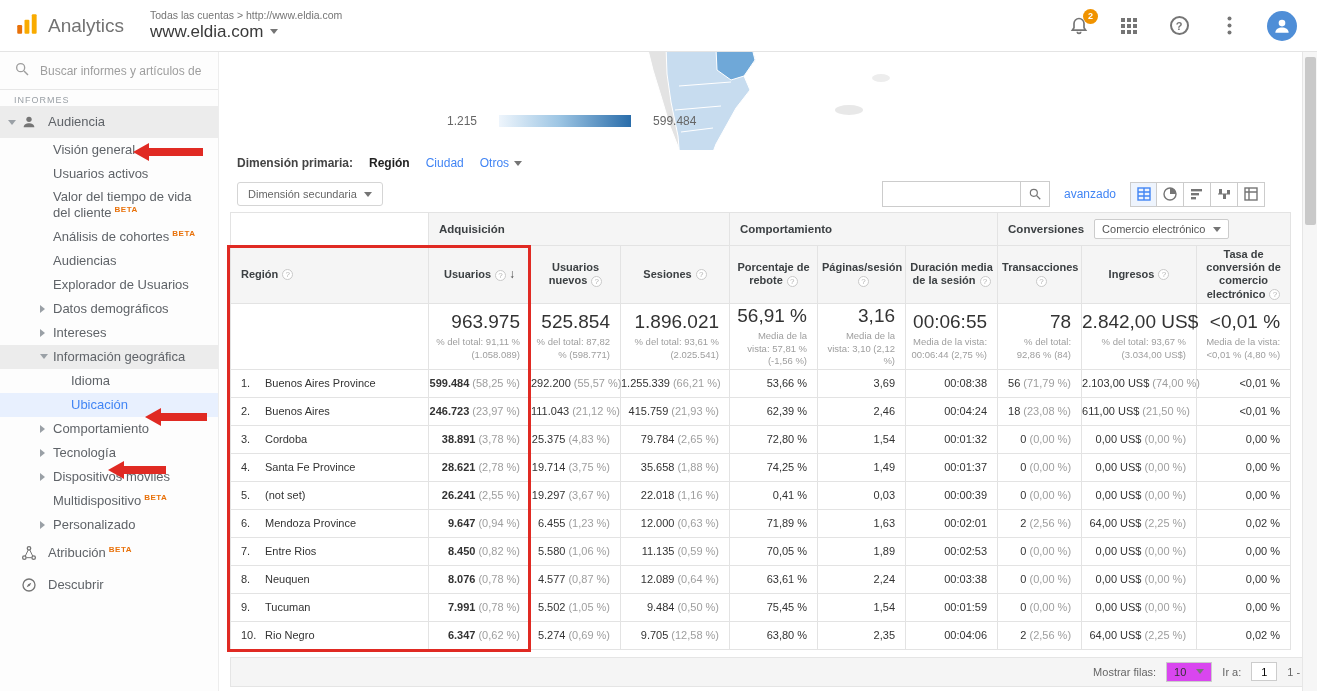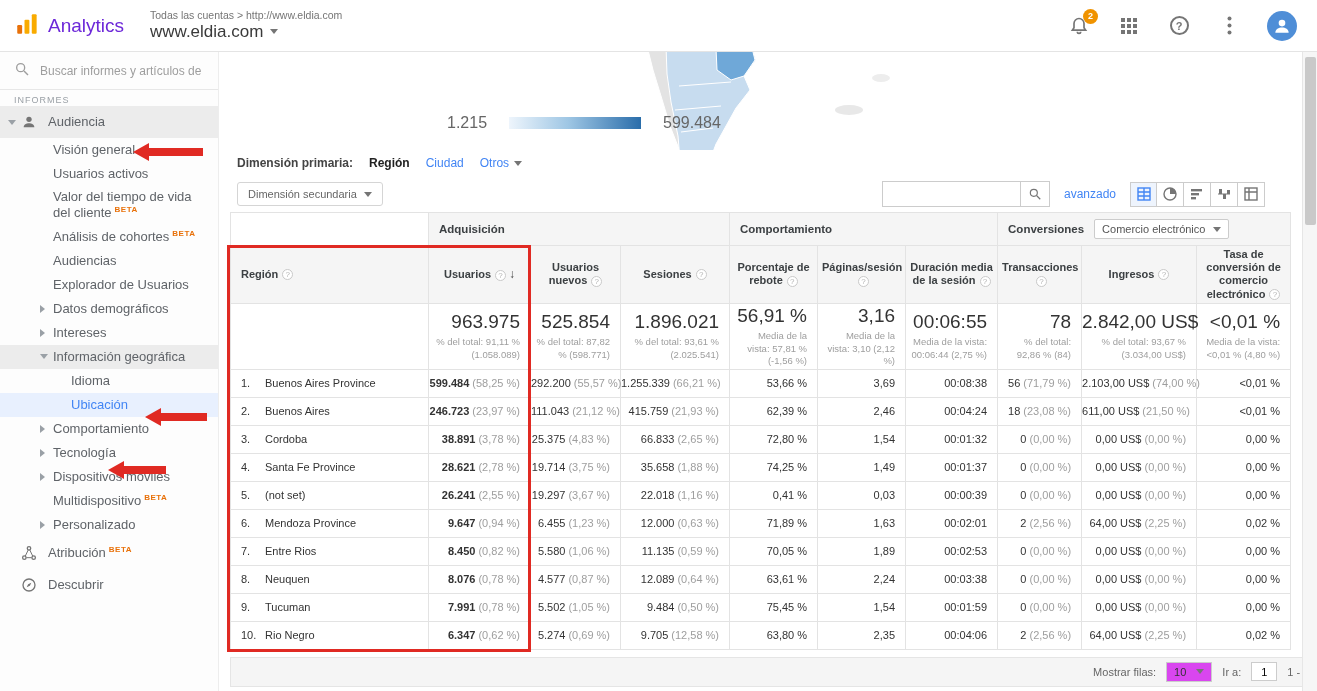--- a/index.html
+++ b/index.html
@@ -3,21 +3,21 @@
 <meta charset="utf-8">
 <style>
   *{margin:0;padding:0;box-sizing:border-box}
   html,body{width:1317px;height:691px}
   body{font-family:"Liberation Sans",sans-serif;background:#fff;color:#333}
   .app{position:relative;width:1317px;height:691px;overflow:hidden;background:#fff}
 
   
   .topbar{height:52px;display:flex;align-items:center;padding:0 14px;border-bottom:1px solid #e4e4e4;background:#fff}
   .logo{display:flex;align-items:center;gap:8px;width:128px;cursor:pointer}
-  .logo-text{font-size:19px;color:#6d28d9}
+  .logo-text{font-size:19px;color:#737373}
   .account-block{margin-left:8px;line-height:1.2}
   .breadcrumb{font-size:10.5px;color:#757575}
   .account-picker{font-size:17px;color:#3a3a3a;display:flex;align-items:center;gap:7px;cursor:pointer}
   .caret{width:0;height:0;border-left:4px solid transparent;border-right:4px solid transparent;border-top:5px solid #757575;display:inline-block}
   .topbar-right{margin-left:auto;display:flex;align-items:center;gap:26px;padding-right:6px}
   .tb-icon{position:relative;width:24px;height:24px;display:flex;align-items:center;justify-content:center;cursor:pointer;color:#757575}
   .badge{position:absolute;top:-5px;right:-7px;min-width:15px;height:15px;border-radius:8px;background:#f09300;color:#fff;font-size:9px;font-weight:bold;display:flex;align-items:center;justify-content:center;padding:0 3px}
   .help-circle{width:19px;height:19px;border:2px solid #757575;border-radius:50%;display:flex;align-items:center;justify-content:center;font-size:11px;font-weight:bold;color:#757575}
   .avatar{width:30px;height:30px;border-radius:50%;background:#4f8ed7;display:flex;align-items:center;justify-content:center;cursor:pointer}
 
@@ -41,21 +41,21 @@
   .nav-label{line-height:1.25;padding:3px 0;max-width:150px}
   .nav-item.selected{background:#e8f0fe}
   .nav-item.selected .nav-label{color:#4285f4}
   .nav-item.band{background:#ececec}
   .beta{color:#e8710a;font-size:8px;vertical-align:super;margin-left:3px;font-weight:bold;letter-spacing:.5px}
 
   
   .main{flex:1;position:relative;background:#fff;overflow:hidden}
   .map-strip{height:98px;position:relative;overflow:hidden}
   .map-svg{position:absolute;left:300px;top:-6px}
-  .legend{position:absolute;left:228px;top:62px;display:flex;align-items:center;gap:22px;font-size:16px;color:#666}
+  .legend{position:absolute;left:228px;top:62px;display:flex;align-items:center;gap:22px;font-size:12px;color:#666}
   .legend-bar{width:132px;height:12px;background:linear-gradient(90deg,#eef5fc 0%,#9ec6e4 45%,#2a6daa 100%)}
 
   .dimension-row{height:26px;display:flex;align-items:center;gap:16px;padding-left:18px;font-size:12px}
   .dim-label{color:#444;font-weight:bold}
   .dim-primary{color:#222;font-weight:bold}
   .dim-link{color:#4285f4;cursor:pointer;display:flex;align-items:center;gap:5px}
 
   .toolbar-row{height:36px;display:flex;align-items:center;padding:0 52px 0 18px}
   .btn-secondary{border:1px solid #d5d5d5;background:#fff;border-radius:3px;font-size:11px;color:#666;padding:5px 10px;display:flex;gap:7px;align-items:center;cursor:pointer}
   .toolbar-right{margin-left:auto;display:flex;align-items:center;gap:14px}
@@ -460,21 +460,21 @@
               <td class="c-num"><span class="val">2,46</span></td>
               <td class="c-num"><span class="val">00:04:24</span></td>
               <td class="c-num"><span class="val">18</span><span class="pct">(23,08 %)</span></td>
               <td class="c-num"><span class="val">611,00 US$</span><span class="pct">(21,50 %)</span></td>
               <td class="c-num"><span class="val">&lt;0,01 %</span></td>
             </tr>
             <tr>
               <td class="c-region"><span class="rank">3.</span><span class="rname">Cordoba</span></td>
               <td class="c-num strong"><span class="val">38.891</span><span class="pct">(3,78 %)</span></td>
               <td class="c-num"><span class="val">25.375</span><span class="pct">(4,83 %)</span></td>
-              <td class="c-num"><span class="val">66.833</span><span class="pct">(2,65 %)</span></td>
+              <td class="c-num"><span class="val">79.784</span><span class="pct">(2,65 %)</span></td>
               <td class="c-num"><span class="val">72,80 %</span></td>
               <td class="c-num"><span class="val">1,54</span></td>
               <td class="c-num"><span class="val">00:01:32</span></td>
               <td class="c-num"><span class="val">0</span><span class="pct">(0,00 %)</span></td>
               <td class="c-num"><span class="val">0,00 US$</span><span class="pct">(0,00 %)</span></td>
               <td class="c-num"><span class="val">0,00 %</span></td>
             </tr>
             <tr>
               <td class="c-region"><span class="rank">4.</span><span class="rname">Santa Fe Province</span></td>
               <td class="c-num strong"><span class="val">28.621</span><span class="pct">(2,78 %)</span></td>

